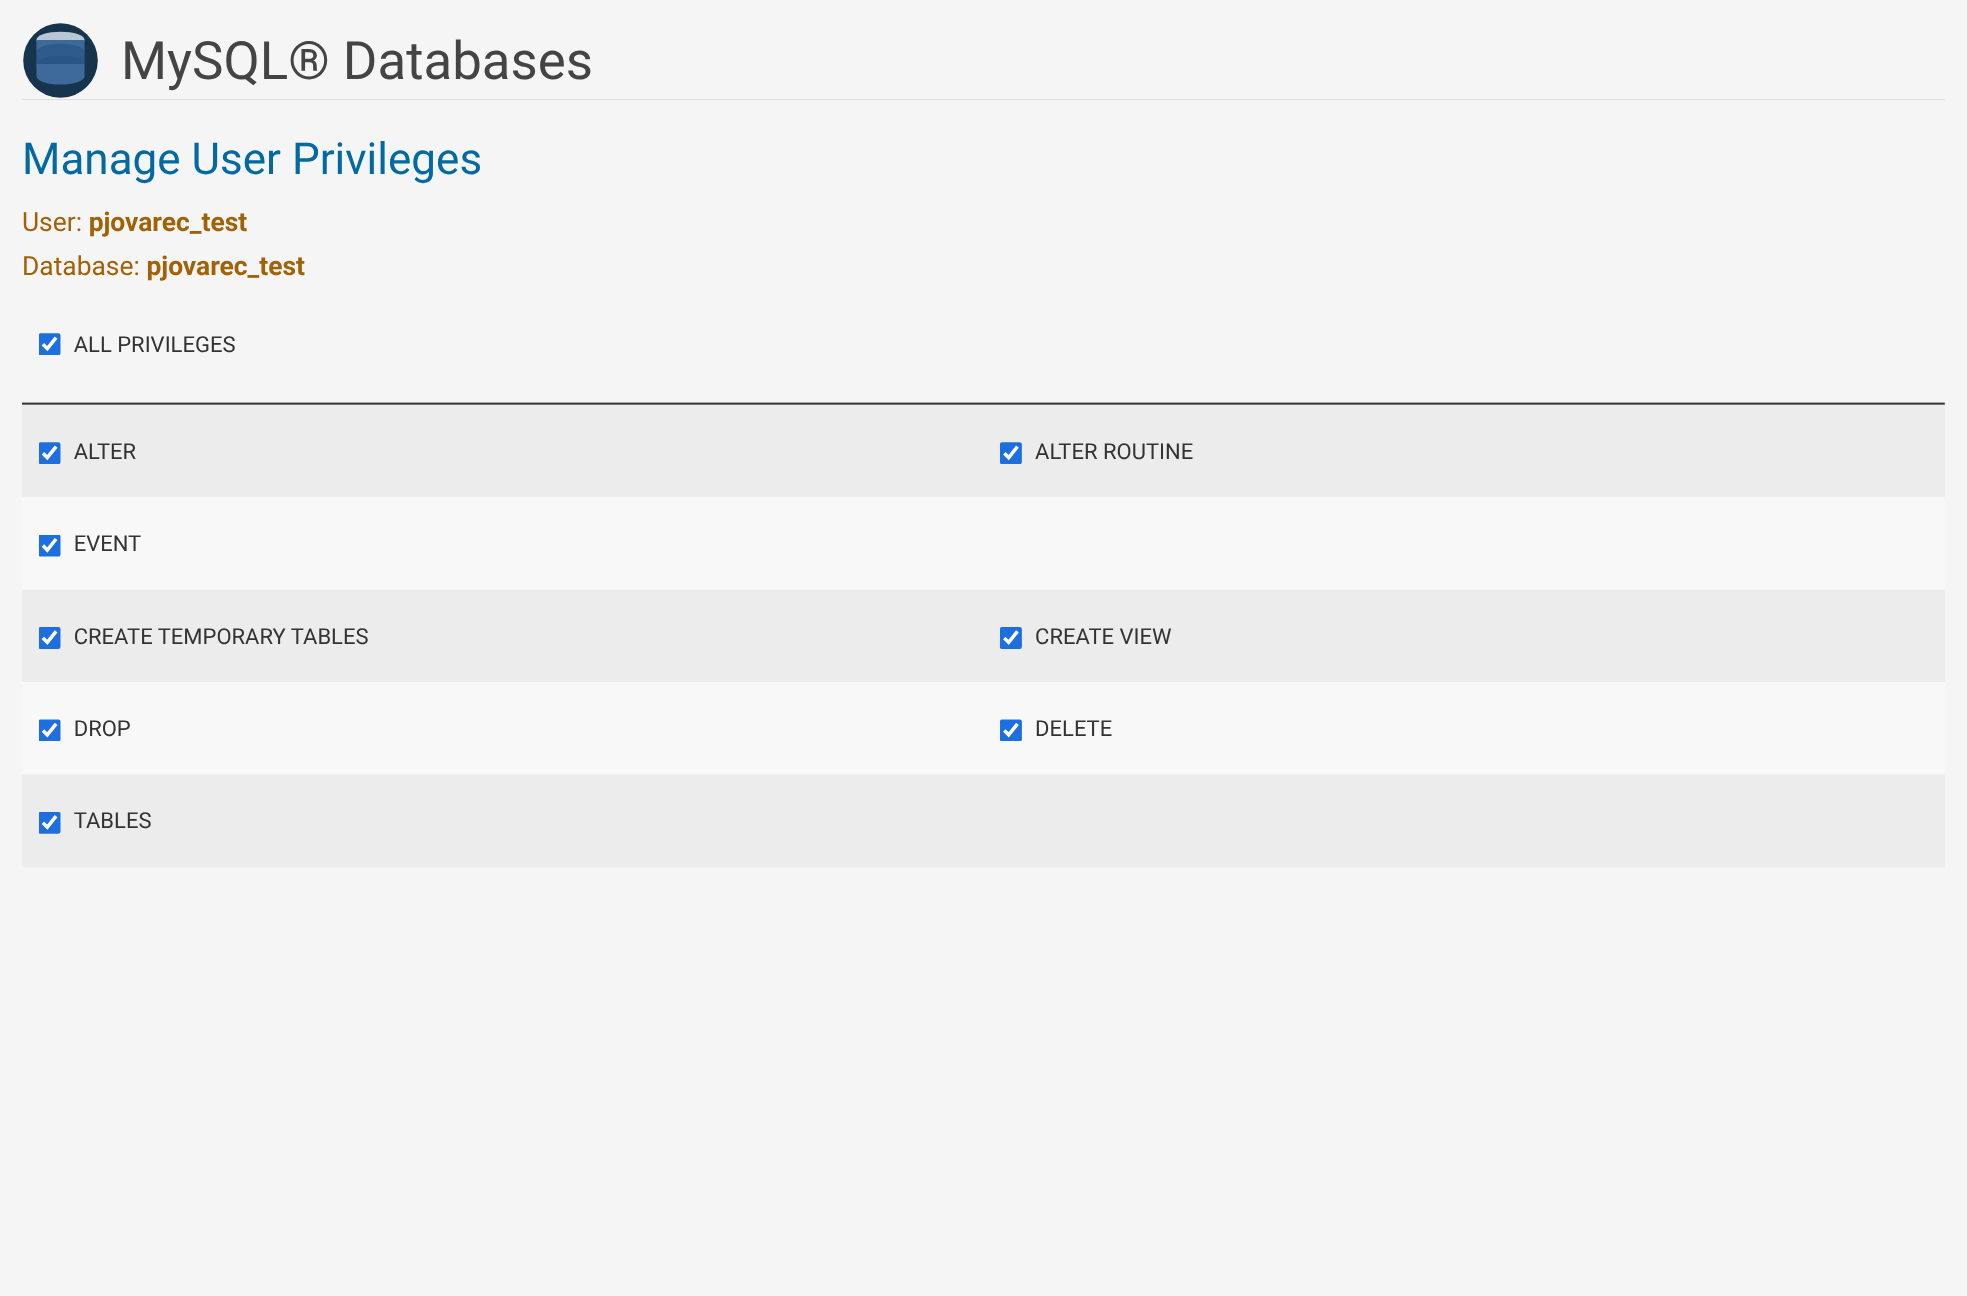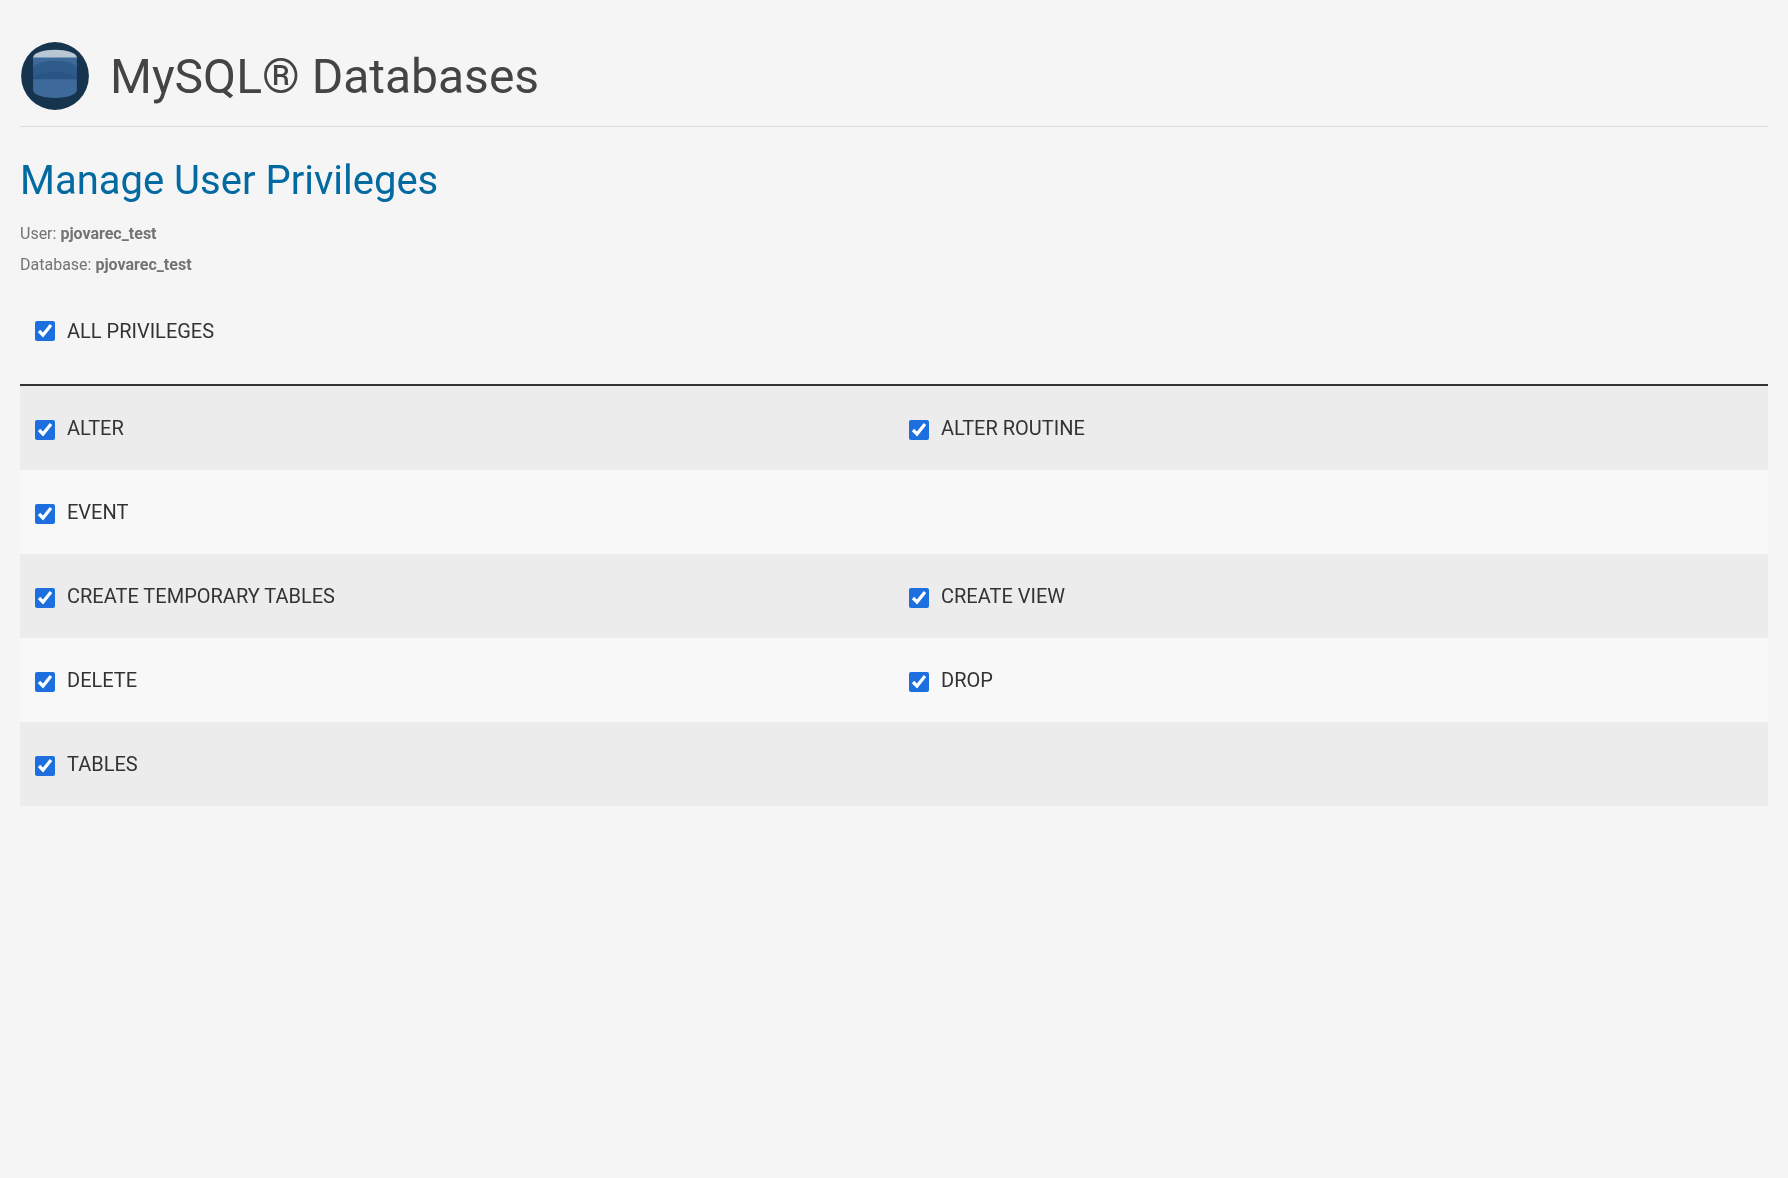--- a/index.html
+++ b/index.html
@@ -6,44 +6,42 @@
     body {
       font-family: -apple-system, BlinkMacSystemFont, "Segoe UI", Roboto, "Helvetica Neue", Arial, sans-serif;
       background: #f5f5f5;
       color: #333;
       padding: 20px;
     }
     .page-header {
       display: flex;
       align-items: center;
       gap: 20px;
-      padding-bottom: 15px;
       border-bottom: 1px solid #ddd;
       margin-bottom: 30px;
-      margin-top: 21px;
     }
     .db-icon {
       width: 70px;
       height: 70px;
       flex-shrink: 0;
     }
     .page-title {
       font-size: 48px;
       font-weight: 400;
       color: #444;
     }
     .section-title {
       font-size: 40px;
       font-weight: 400;
       color: #0369a1;
       margin-bottom: 20px;
     }
     .info-line {
-      font-size: 16px;
-      color: #737373;
+      font-size: 24px;
+      color: #a16207;
       margin-bottom: 12px;
     }
     .info-line .value {
       font-weight: 700;
     }
     .all-priv-row {
       padding: 30px 15px 41px 15px;
       display: flex;
       align-items: center;
       gap: 12px;
@@ -138,25 +136,25 @@
         <label class="priv-label">CREATE TEMPORARY TABLES</label>
       </div>
       <div class="priv-cell">
         <input type="checkbox" class="chk" checked="" style="">
         <label class="priv-label">CREATE VIEW</label>
       </div>
     </div>
     <div class="priv-row">
       <div class="priv-cell">
         <input type="checkbox" class="chk" checked="" style="">
-        <label class="priv-label">DELETE</label>
+        <label class="priv-label">DROP</label>
       </div>
       <div class="priv-cell">
         <input type="checkbox" class="chk" checked="" style="">
-        <label class="priv-label">DROP</label>
+        <label class="priv-label">DELETE</label>
       </div>
     </div>
     <div class="priv-row">
       <div class="priv-cell">
         <input type="checkbox" class="chk" checked="" style="">
         <label class="priv-label">TABLES</label>
       </div>
     </div>
   </div>
 

